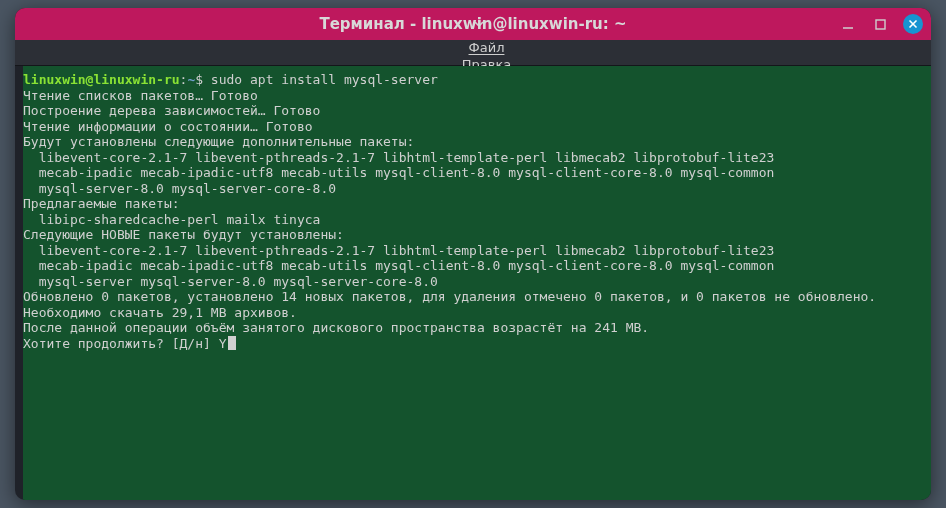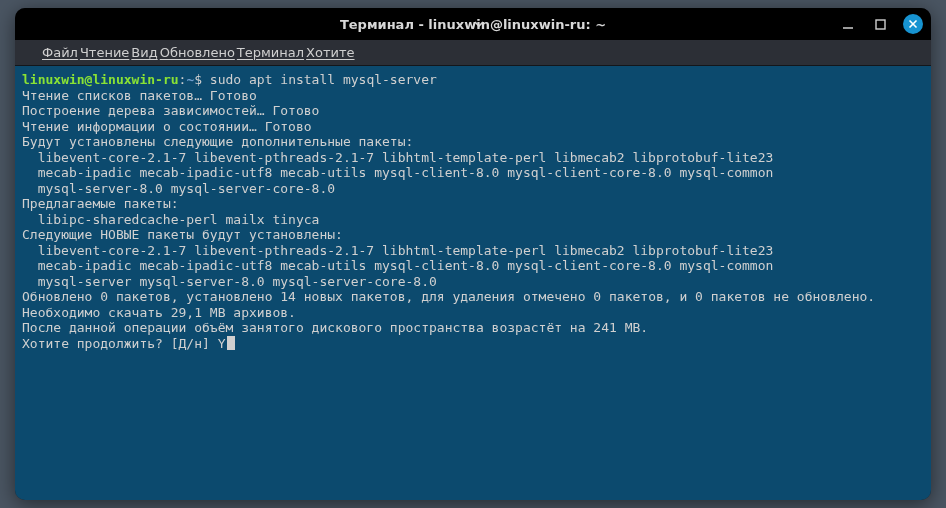--- a/index.html
+++ b/index.html
@@ -18,26 +18,26 @@
     height: 492px;
     background: #1f2229;
     border-radius: 10px;
     overflow: hidden;
     display: flex;
     flex-direction: column;
     box-shadow: 0 4px 20px rgba(0,0,0,0.5);
   }
   .titlebar {
     height: 32px;
-    background: #000000;
+    background: #be185d;
     display: flex;
     align-items: center;
     position: relative;
     color: #cfcfcf;
-    font-size: 13px;
+    font-size: 15px;
     justify-content: center;
   }
   .titlebar-left {
     display: flex;
     align-items: center;
     padding-left: 12px;
   }
   .titlebar-title {
     position: absolute;
     left: 0; right: 0;
@@ -72,34 +72,36 @@
   .menubar {
     height: 26px;
     background: #2c2f36;
     display: flex;
     align-items: center;
     padding-left: 27px;
     gap: 2px;
     color: #cfcfcf;
     font-size: 13px;
     border-bottom: 1px solid #14161a;
+    flex-direction: column;
   }
   .menubar span { cursor: pointer; }
   .menubar .ul { text-decoration: underline; text-underline-offset: 2px; }
   .terminal {
     flex: 1;
-    background: #0c4a6e;
-    padding: 6px 8px 8px 7px;
+    background: #14532d;
+    padding: 6px 8px 8px 0;
     font-family: "DejaVu Sans Mono", "Liberation Mono", monospace;
     font-size: 13px;
     line-height: 15.5px;
     color: #d0d0d0;
     white-space: pre-wrap;
     overflow: hidden;
     position: relative;
+    margin-left: 8px;
   }
   .prompt-user { color: #8ae234; font-weight: bold; }
   .prompt-path { color: #729fcf; font-weight: bold; }
   .prompt-symbol { color: #d0d0d0; }
   .cmd { color: #d0d0d0; }
   .cursor {
     display: inline-block;
     width: 8px;
     height: 14px;
     background: #d0d0d0;
@@ -138,21 +140,21 @@
         <svg width="10" height="10" viewBox="0 0 10 10">
             <line x1="1.5" y1="1.5" x2="8.5" y2="8.5" stroke="#fff" stroke-width="1.6"></line>
             <line x1="8.5" y1="1.5" x2="1.5" y2="8.5" stroke="#fff" stroke-width="1.6"></line>
           </svg>
       </div>
     </div>
   </div>
 
   <div class="menubar">
     <span class="ul">Файл</span>
-    <span class="ul">Чтение</span>
+    <span class="ul">Правка</span>
     <span class="ul">Вид</span>
     <span class="ul">Обновлено</span>
     <span class="ul">Терминал</span>
     <span class="ul">Хотите</span>
   </div>
 
   <div class="terminal"><span class="line"><span class="prompt-user">linuxwin@linuxwin-ru</span><span class="prompt-symbol">:</span><span class="prompt-path">~</span><span class="prompt-symbol">$ </span><span class="cmd">sudo apt install mysql-server</span></span><span class="line">Чтение списков пакетов… Готово</span><span class="line">Построение дерева зависимостей… Готово</span><span class="line">Чтение информации о состоянии… Готово</span><span class="line">Будут установлены следующие дополнительные пакеты:</span><span class="indent">libevent-core-2.1-7 libevent-pthreads-2.1-7 libhtml-template-perl libmecab2 libprotobuf-lite23</span><span class="indent">mecab-ipadic mecab-ipadic-utf8 mecab-utils mysql-client-8.0 mysql-client-core-8.0 mysql-common</span><span class="indent">mysql-server-8.0 mysql-server-core-8.0</span><span class="line">Предлагаемые пакеты:</span><span class="indent">libipc-sharedcache-perl mailx tinyca</span><span class="line">Следующие НОВЫЕ пакеты будут установлены:</span><span class="indent">libevent-core-2.1-7 libevent-pthreads-2.1-7 libhtml-template-perl libmecab2 libprotobuf-lite23</span><span class="indent">mecab-ipadic mecab-ipadic-utf8 mecab-utils mysql-client-8.0 mysql-client-core-8.0 mysql-common</span><span class="indent">mysql-server mysql-server-8.0 mysql-server-core-8.0</span><span class="line">Обновлено 0 пакетов, установлено 14 новых пакетов, для удаления отмечено 0 пакетов, и 0 пакетов не обновлено.</span><span class="line">Необходимо скачать 29,1 MB архивов.</span><span class="line">После данной операции объём занятого дискового пространства возрастёт на 241 MB.</span><span class="line"><span>Хотите продолжить? [Д/н] </span><span>Y</span><span class="cursor"></span></span></div>
 </div>
 
 </body></html>

